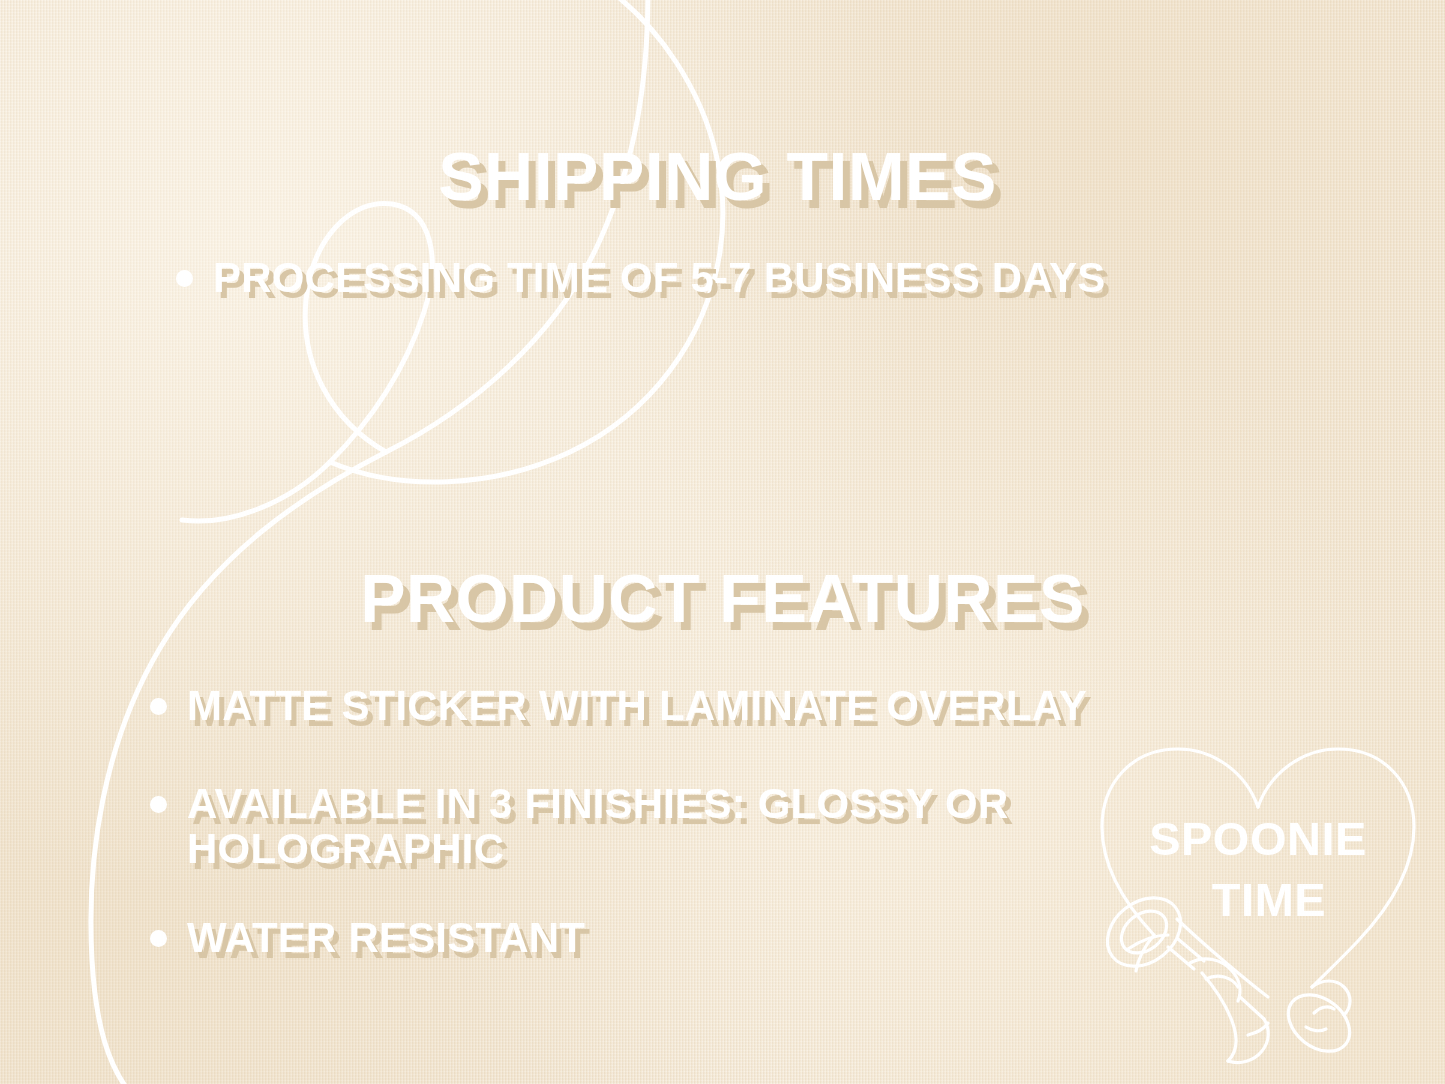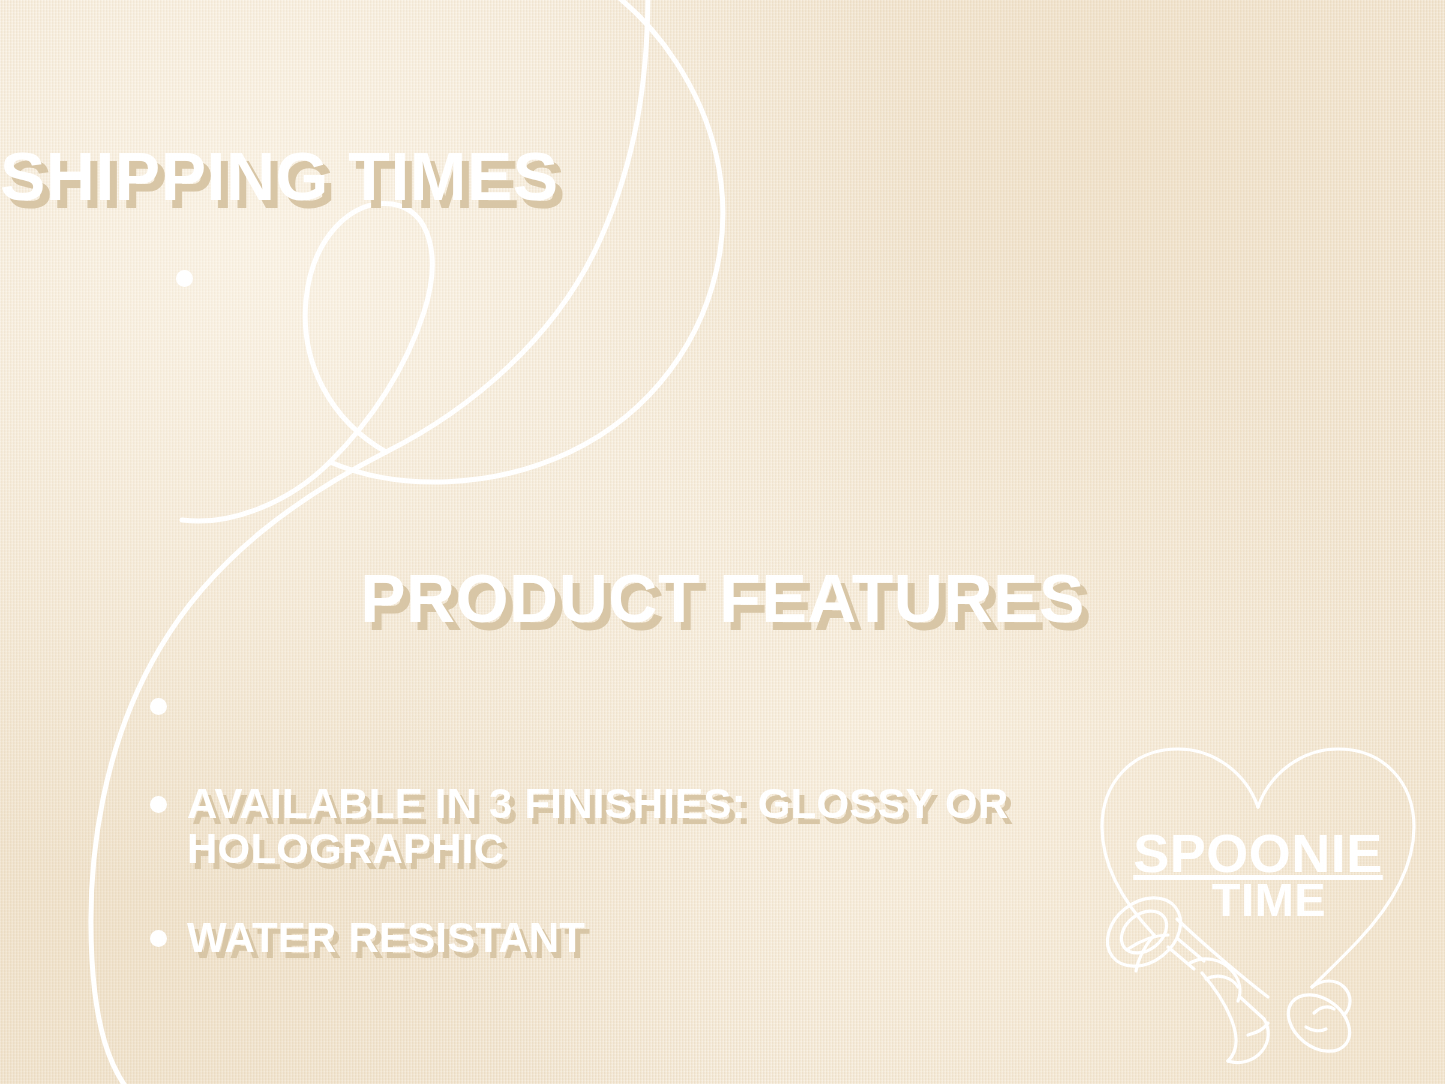--- a/index.html
+++ b/index.html
@@ -71,21 +71,21 @@
   }
   .heading {
     position: absolute;
     color: #ffffff;
     font-weight: 700;
     letter-spacing: 0.5px;
     text-shadow: 7px 8px 0 #d8c6a6;
     white-space: nowrap;
     line-height: 1;
   }
-  #shipping-title { left: 0; right: 10px; top: 96px; font-size: 68px; }
+  #shipping-title { left: 0; right: 10px; top: 96px; text-align: center; font-size: 68px; }
   #features-title { left: 0; right: 0; top: 518px; text-align: center; font-size: 68px; }
 
   .bullet-row {
     position: absolute;
     display: flex;
     align-items: flex-start;
   }
   .dot {
     flex: 0 0 auto;
     width: 17px;
@@ -122,21 +122,21 @@
   .logo-word {
     position: absolute;
     left: 0;
     width: 352px;
     text-align: center;
     color: #ffffff;
     font-weight: 700;
     letter-spacing: 0.5px;
     line-height: 1;
   }
-  #logo-line1 { top: 91px;  font-size: 54px; text-decoration: underline; }
+  #logo-line1 { top: 80px;  font-size: 47px; }
   #logo-line2 { top: 141px; font-size: 47px; padding-left: 22px; box-sizing: border-box; }
 </style>
 </head>
 <body>
 
 <div id="poster">
 
   <div class="tex-vert"></div>
   <div class="tex-horz"></div>
   <div class="tex-mottle"></div>
@@ -165,27 +165,29 @@
                C 654 28, 630 6, 612 -8"></path>
     </g>
   </svg>
 
   <div class="content">
 
     <h1 class="heading" id="shipping-title">SHIPPING TIMES</h1>
 
     <div class="bullet-row" id="b1">
       <span class="dot"></span>
+      <span class="bullet-text">PROCESSING TIME OF 5-7 BUSINESS DAYS</span>
     </div>
 
 
     <h1 class="heading" id="features-title">PRODUCT FEATURES</h1>
 
     <div class="bullet-row" id="b3">
       <span class="dot"></span>
+      <span class="bullet-text">MATTE STICKER WITH LAMINATE OVERLAY</span>
     </div>
 
     <div class="bullet-row" id="b4">
       <span class="dot"></span>
       <span class="bullet-text"> AVAILABLE IN 3 FINISHIES: GLOSSY OR HOLOGRAPHIC</span>
     </div>
 
     <div class="bullet-row" id="b5">
       <span class="dot"></span>
       <span class="bullet-text">WATER RESISTANT</span>

